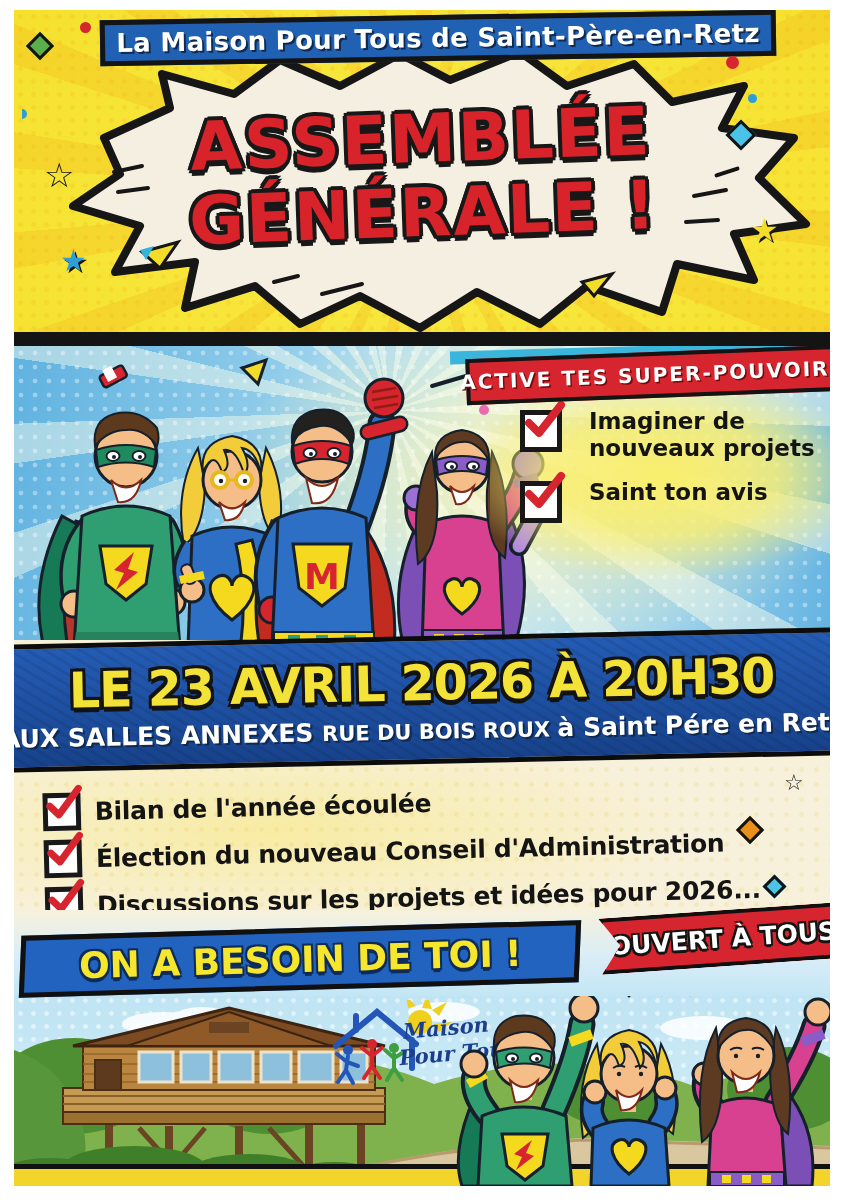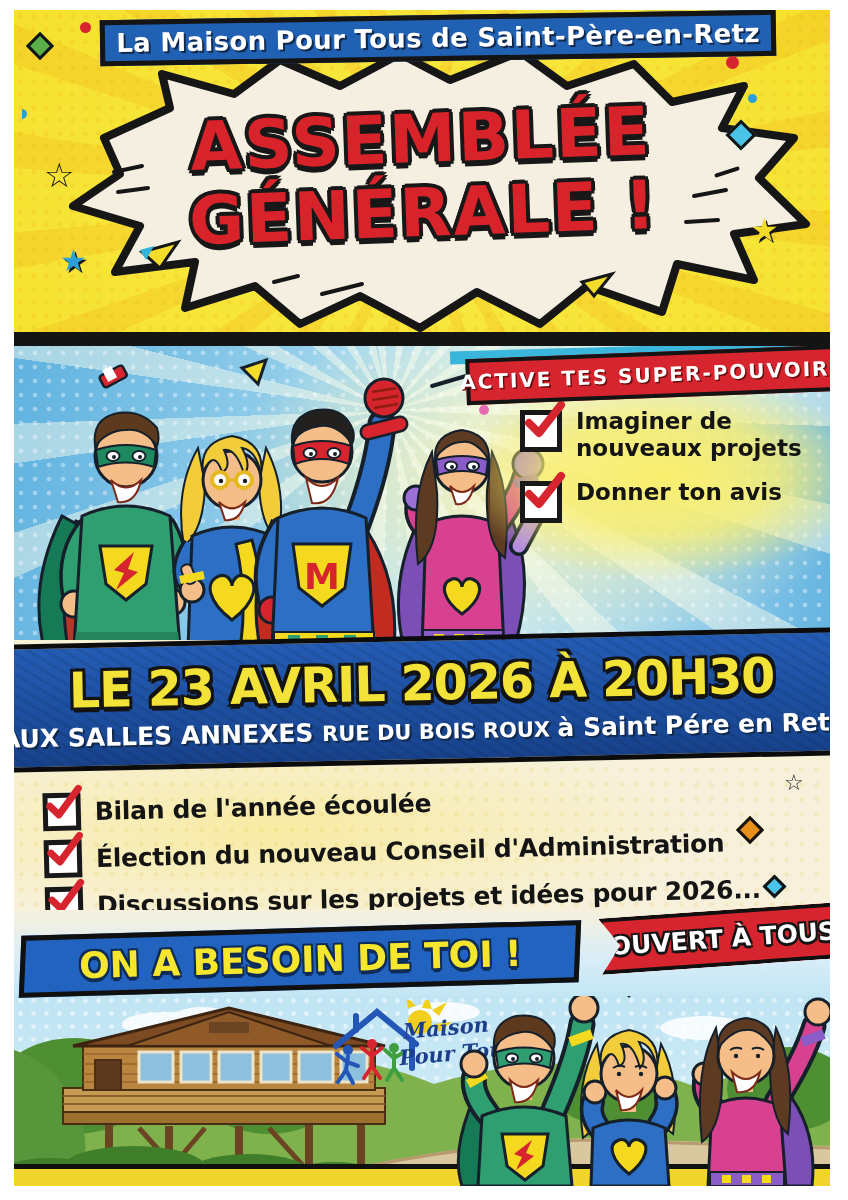--- a/index.html
+++ b/index.html
@@ -47,21 +47,21 @@
   .heroes{position:absolute;left:0;top:0;width:545px;height:302px;}
   .badge-strip{position:absolute;left:436px;right:-8px;top:0;height:13px;background:#3ab5dc;transform:rotate(-1.6deg);}
   .badge{position:absolute;left:452px;right:-10px;top:6px;height:46px;background:#d6252e;
     border:4px solid #141414;box-sizing:border-box;transform:rotate(-2.2deg);
     display:flex;align-items:center;justify-content:center;z-index:4;}
   .badge span{color:#fff;font-weight:bold;font-size:20px;letter-spacing:2px;white-space:nowrap;
     text-shadow:1.5px 1.5px 0 #6d0d0d;}
   .benefits{position:absolute;left:506px;top:62px;width:306px;z-index:3;}
   .benefits::before{content:"";position:absolute;left:-30px;top:-18px;right:-10px;bottom:-40px;
     background:radial-gradient(ellipse 60% 55% at 50% 45%, #f9ee6d 0%, rgba(249,238,109,.75) 55%, rgba(249,238,109,0) 100%);}
-  .b-item{position:relative;display:flex;gap:14px;margin-bottom:17px;align-items:flex-start;}
+  .b-item{position:relative;display:flex;gap:27px;margin-bottom:17px;align-items:flex-start;}
   .checkbox{position:relative;flex:0 0 auto;width:32px;height:32px;background:#fff;border:5px solid #181818;margin-top:2px;}
   .checkbox svg{position:absolute;left:-4px;top:-16px;width:46px;height:42px;}
   .b-text{font-size:23px;font-weight:800;color:#141414;line-height:27px;width:240px;}
 
   
   .date-banner{position:absolute;left:-10px;top:626px;width:836px;height:128px;z-index:4;
     background:
       repeating-linear-gradient(32deg, rgba(10,20,40,.10) 0 3px, rgba(10,20,40,0) 3px 9px),
       linear-gradient(180deg,#245cb4 0%,#1d4fa0 55%,#17418a 100%);
     border:5px solid #0c0c0c;box-sizing:border-box;transform:rotate(-1.2deg);
@@ -300,21 +300,21 @@
               </svg>
           </div>
           <div class="b-text">Imaginer de nouveaux projets</div>
         </div>
         <div class="b-item">
           <div class="checkbox">
             <svg viewBox="0 0 46 42">
                 <path d="M8,24 L18,34 L40,6" fill="none" stroke="#d6252e" stroke-width="8" stroke-linecap="round" stroke-linejoin="round"></path>
               </svg>
           </div>
-          <div class="b-text">Donner ton avis</div>
+          <div class="b-text">Saint ton avis</div>
         </div>
       </div>
     </div>
 
     <div class="date-banner">
       <div class="date-line">LE 23 AVRIL 2026 À 20H30</div>
       <div class="venue-line">
         <span class="v1">AUX SALLES ANNEXES </span><span class="v2">RUE DU BOIS ROUX </span><span class="v3"> à Saint Pére en Retz</span>
       </div>
     </div>

